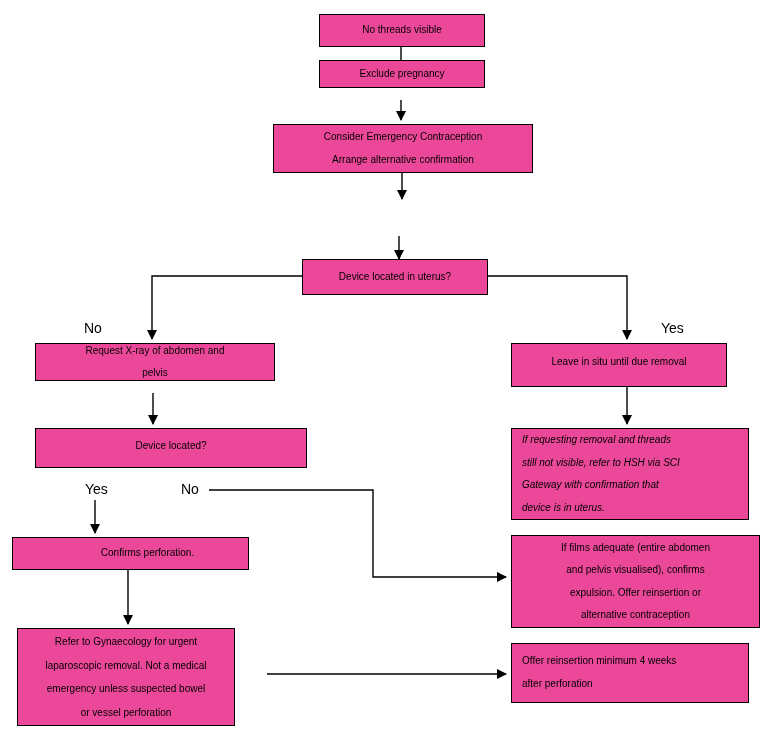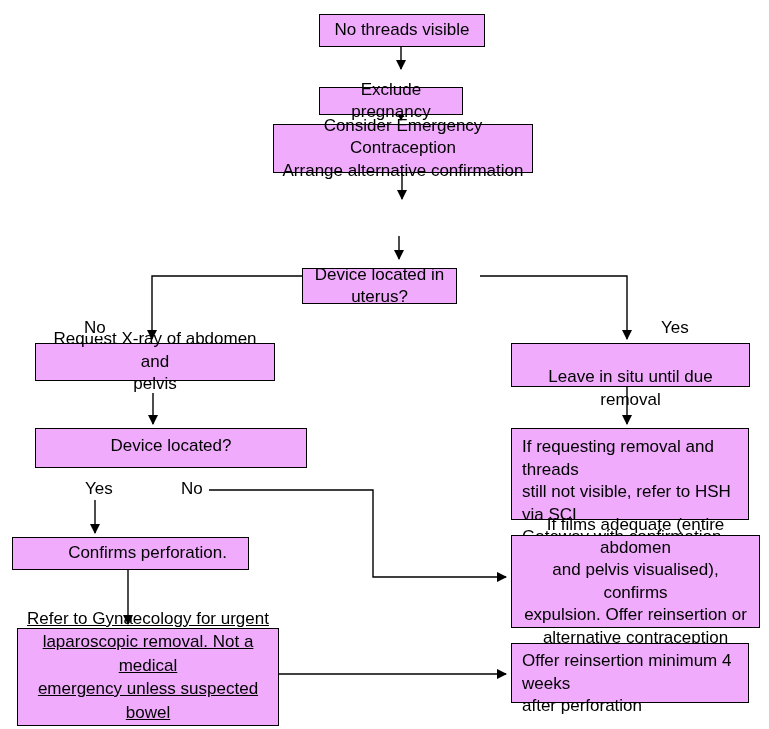--- a/index.html
+++ b/index.html
@@ -21,45 +21,46 @@
     left: 0;
     top: 0;
     width: 769px;
     height: 729px;
     pointer-events: none;
   }
   .node {
     position: absolute;
     box-sizing: border-box;
     border: 1.4px solid #000000;
-    background: #f0abfc;
+    background: #ec4899;
     display: flex;
     align-items: center;
     justify-content: center;
     text-align: center;
     white-space: pre-line;
-    font-size: 17px;
+    font-size: 10px;
     line-height: 22.5px;
     padding: 1px 6px;
   }
   .node.align-left {
     justify-content: flex-start;
     align-items: flex-start;
     text-align: left;
-    padding: 7px 10px;
+    padding: 0 10px;
+    font-style: italic;
   }
   .node.align-left-top {
     justify-content: flex-start;
     align-items: flex-start;
     text-align: left;
     padding: 6px 10px;
   }
   .edge-label {
     position: absolute;
-    font-size: 17px;
+    font-size: 14px;
     line-height: 16px;
     background: #ffffff;
   }
 </style>
 </head>
 <body>
 
 <div id="canvas">
 
   <svg id="connectors" viewBox="0 0 769 729" xmlns="http://www.w3.org/2000/svg">
@@ -82,41 +83,41 @@
     <line x1="95" y1="500" x2="95" y2="533" stroke="#000000" stroke-width="1.4" marker-end="url(#arrow)"></line>
     <polyline points="209,490 373,490 373,577 506,577" fill="none" stroke="#000000" stroke-width="1.4" marker-end="url(#arrow)"></polyline>
     <line x1="128" y1="570" x2="128" y2="624" stroke="#000000" stroke-width="1.4" marker-end="url(#arrow)"></line>
     <line x1="267" y1="674" x2="506" y2="674" stroke="#000000" stroke-width="1.4" marker-end="url(#arrow)"></line>
 
     <line x1="627" y1="387" x2="627" y2="424" stroke="#000000" stroke-width="1.4" marker-end="url(#arrow)"></line>
   </svg>
 
   <div class="node" style="left:319px; top:14px;  width:166px; height:33px;">No threads visible</div>
 
-  <div class="node" style="left:319px; top:87px;  width:144px; height:28px;">Exclude pregnancy</div>
+  <div class="node" style="left:319px; top:60px;  width:166px; height:28px;">Exclude pregnancy</div>
 
   <div class="node" style="left:273px; top:124px; width:260px; height:49px;">Consider Emergency Contraception
 Arrange alternative confirmation</div>
 
 
-  <div class="node" style="left:302px; top:268px; width:155px; height:36px;">Device located in uterus?</div>
+  <div class="node" style="left:302px; top:259px; width:186px; height:36px;">Device located in uterus?</div>
 
   <div class="node" style="left:35px;  top:343px; width:240px; height:38px;">Request X-ray of abdomen and
 pelvis</div>
 
   <div class="node" style="left:35px;  top:428px; width:272px; height:40px; align-items:flex-start; padding-top:6px;">Device located?</div>
 
   <div class="node" style="left:12px;  top:537px; width:237px; height:33px;padding-left:40px;">Confirms perforation.</div>
 
-  <div class="node" style="left:17px;  top:628px; width:262px; height:98px; line-height:23.5px;text-decoration:underline;">Refer to Gynaecology for urgent
+  <div class="node" style="left:17px;  top:628px; width:218px; height:98px; line-height:23.5px;">Refer to Gynaecology for urgent
 laparoscopic removal. Not a medical
 emergency unless suspected bowel
 or vessel perforation</div>
 
-  <div class="node" style="left:511px; top:343px; width:239px; height:44px; align-items:flex-start; padding-top:22px;">Leave in situ until due removal</div>
+  <div class="node" style="left:511px; top:343px; width:216px; height:44px; align-items:flex-start; padding-top:7px;">Leave in situ until due removal</div>
 
   <div class="node align-left" style="left:511px; top:428px; width:238px; height:92px;">If requesting removal and threads
 still not visible, refer to HSH via SCI
 Gateway with confirmation that
 device is in uterus.</div>
 
   <div class="node" style="left:511px; top:535px; width:249px; height:93px;">If films adequate (entire abdomen
 and pelvis visualised), confirms
 expulsion. Offer reinsertion or
 alternative contraception</div>

